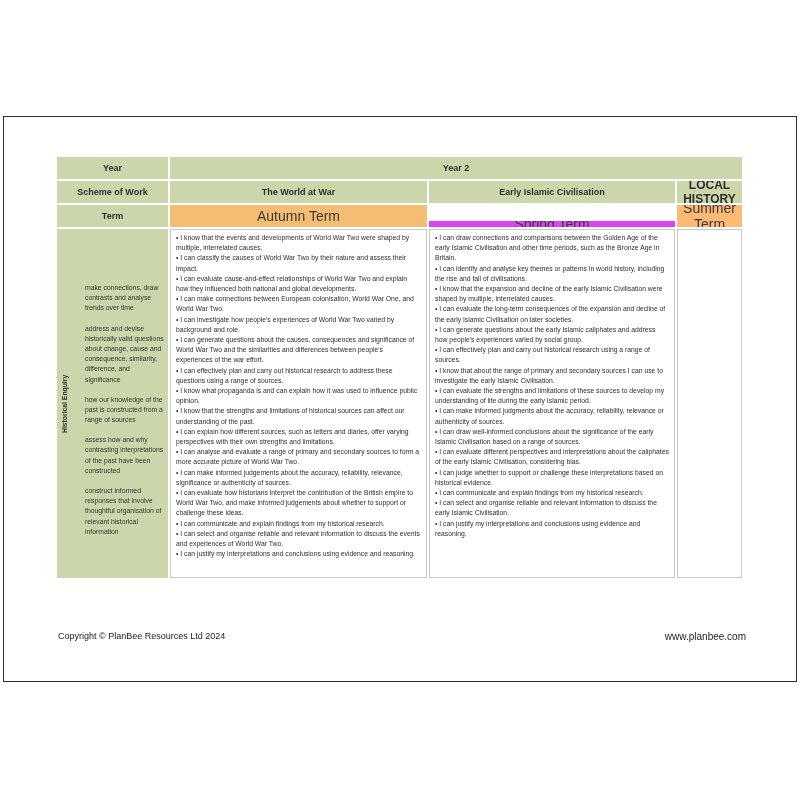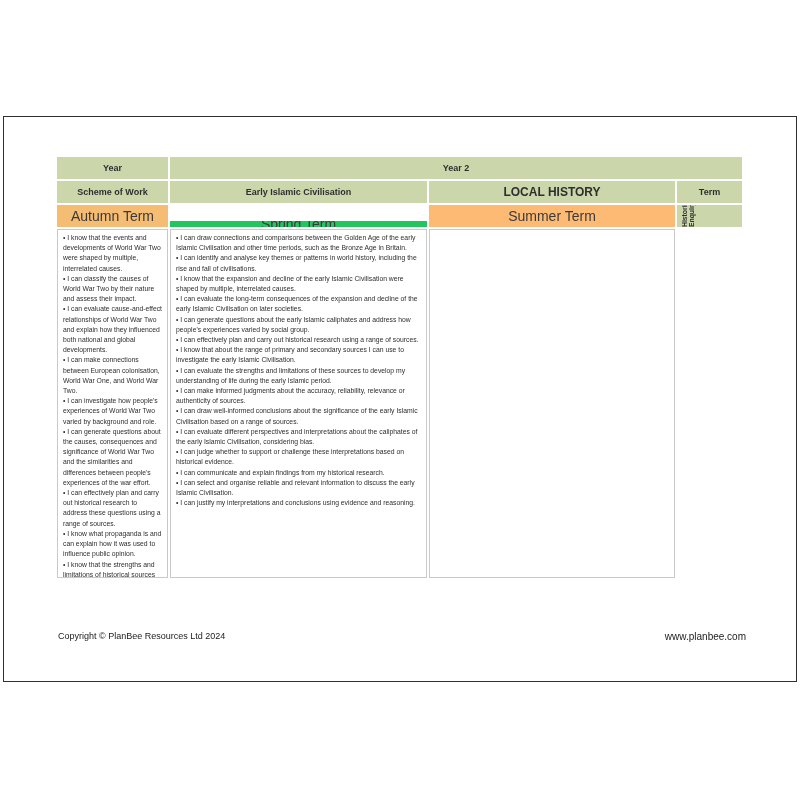--- a/index.html
+++ b/index.html
@@ -9,21 +9,21 @@
         box-sizing:border-box;border:1px solid #2f2f2f;background:#ffffff;}
   .curriculum-table{position:absolute;left:53px;top:40px;width:685px;
         display:grid;grid-template-columns:111px 257px 246px 65px;
         grid-template-rows:22px 22px 22px 349px;gap:2px;background:#ffffff;}
   .cell{box-sizing:border-box;display:flex;align-items:center;justify-content:center;
         text-align:center;overflow:hidden;}
   .hdr{background:#cbd7ab;font-weight:bold;font-size:9px;color:#2e2e2e;}
   .hdr.small{font-size:12px;letter-spacing:0;}
   .term{font-size:14px;color:#3a3a3a;}
   .term.autumn{background:#f5bd74;}
-  .term.spring{background:#22c55e;margin-top:16px;}
+  .term.spring{background:#d946ef;margin-top:16px;}
   .term.summer{background:#fdba74;}
   .span3{grid-column:2 / span 3;}
   .skills-cell{background:#cbd7ab;position:relative;display:block;text-align:left;}
   .vlabel{position:absolute;left:4px;top:0;height:100%;
           writing-mode:vertical-rl;transform:rotate(180deg);text-align:center;
           font-size:6.8px;font-weight:bold;color:#2e2e2e;}
   .skills-list{padding:54px 4px 0 28px;}
   .skill-para{font-size:6.8px;line-height:1.5;margin:0 0 10px 0;color:#333333;}
   .content-cell{background:#ffffff;border:1px solid #c9c9c9;display:block;text-align:left;
           padding:3px 5px 0 5px;}
@@ -37,20 +37,21 @@
 
 <div class="canvas">
   <div class="page">
 
     <div class="curriculum-table">
 
       <div class="cell hdr">Year</div>
       <div class="cell hdr span3">Year 2</div>
 
       <div class="cell hdr">Scheme of Work</div>
+      <div class="cell hdr">The World at War</div>
       <div class="cell hdr">Early Islamic Civilisation</div>
       <div class="cell hdr small">LOCAL HISTORY</div>
 
       <div class="cell hdr">Term</div>
       <div class="cell term autumn">Autumn Term</div>
       <div class="cell term spring">Spring Term</div>
       <div class="cell term summer">Summer Term</div>
 
       <div class="cell skills-cell">
         <div class="vlabel">Historical Enquiry</div>

